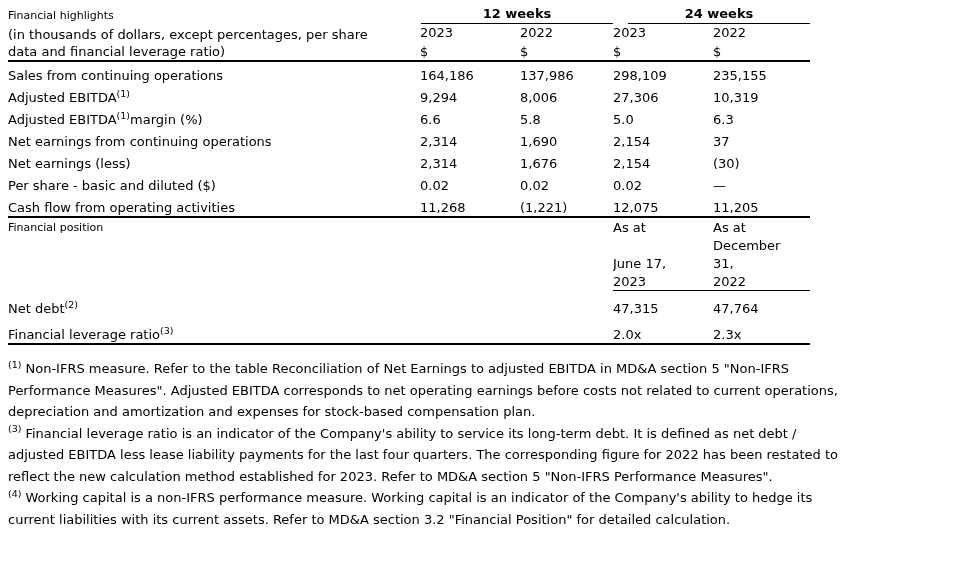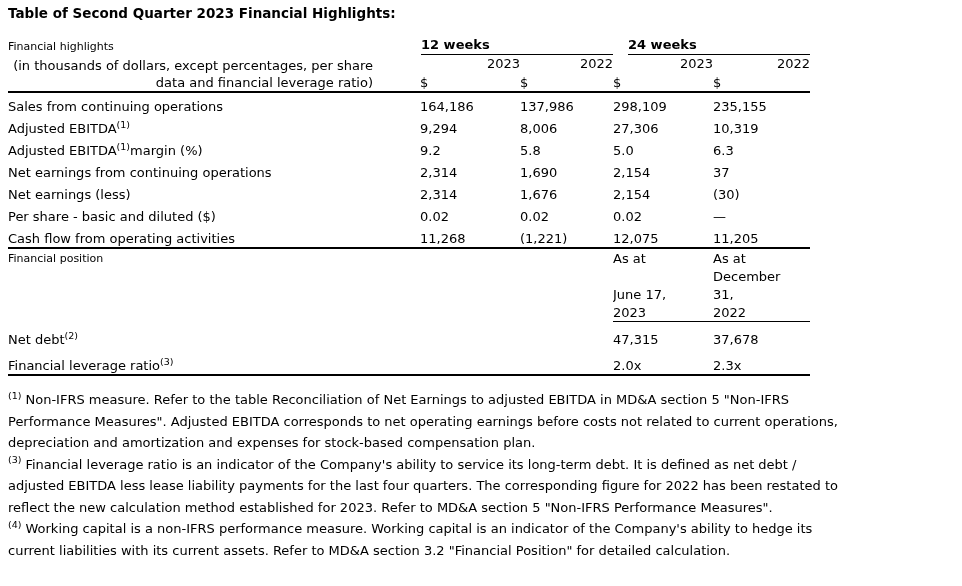--- a/index.html
+++ b/index.html
@@ -17,23 +17,23 @@
     padding:0;font-weight:normal;text-align:left;vertical-align:bottom;
     line-height:17px;overflow:hidden;white-space:nowrap;
   }
   .num{text-align:right;padding-right:2px;}
   .b{font-weight:bold;}
   sup{font-size:9.5px;line-height:0;}
 
   
   tr.h1 th{height:19px;}
   .sec-title{font-weight:bold;font-size:11px;white-space:nowrap;}
-  .grp{border-bottom:1px solid #000;font-weight:bold;padding-bottom:1px;margin-left:1px;}
+  .grp{border-bottom:1px solid #000;text-align:center;font-weight:bold;padding-bottom:1px;margin-left:1px;}
   .grp2{margin-left:15px;}
-  tr.h2 th{height:17px;text-align:right;}
+  tr.h2 th{height:17px;}
   tr.h3 th{height:19px;}
   .subw{max-width:365px;white-space:normal;line-height:17px;}
   .rule-b th{border-bottom:2px solid #000;}
   th.sub{vertical-align:top;border-bottom:2px solid #000;}
 
   
   tr.data td{height:22px;}
   td.indent{padding-left:36px;}
 
   
@@ -45,21 +45,20 @@
 
   
   .footnotes{width:842px;margin-top:13px;line-height:21.5px;}
   .footnotes p{margin:0;white-space:normal;}
   .footnotes sup{margin-right:4px;}
 </style>
 </head>
 <body>
 
 <div class="page">
-  <p class="doc-title">Table of Second Quarter 2023 Financial Highlights:</p>
 
   <table class="fin">
     <colgroup>
       <col style="width:412px">
         <col style="width:100px">
         <col style="width:93px">
         <col style="width:100px">
         <col style="width:97px">
     </colgroup>
     <tbody>
@@ -100,21 +99,21 @@
       </tr>
       <tr class="data">
         <td><span>Adjusted EBITDA</span><sup>(1)</sup></td>
         <td class="num b">9,294</td>
         <td class="num">8,006</td>
         <td class="num b">27,306</td>
         <td class="num">10,319</td>
       </tr>
       <tr class="data">
         <td><span>Adjusted EBITDA</span><sup>(1)</sup><span>margin (%)</span></td>
-        <td class="num b">9.2</td>
+        <td class="num b">6.6</td>
         <td class="num">5.8</td>
         <td class="num b">5.0</td>
         <td class="num">6.3</td>
       </tr>
       <tr class="data">
         <td>Net earnings from continuing operations</td>
         <td class="num b">2,314</td>
         <td class="num">1,690</td>
         <td class="num b">2,154</td>
         <td class="num">37</td>
@@ -167,21 +166,21 @@
           <td></td>
           <td></td>
         <td class="num b fp-ul">2023</td>
         <td class="num b fp-ul">2022</td>
       </tr>
       <tr class="fp-data">
         <td><span>Net debt</span><sup>(2)</sup></td>
         <td></td>
           <td></td>
         <td class="num b">47,315</td>
-        <td class="num">37,678</td>
+        <td class="num">47,764</td>
       </tr>
       <tr class="fp-data last">
         <td><span>Financial leverage ratio</span><sup>(3)</sup></td>
         <td></td>
           <td></td>
         <td class="num b">2.0x</td>
         <td class="num">2.3x</td>
       </tr>
     </tbody>
   </table>

